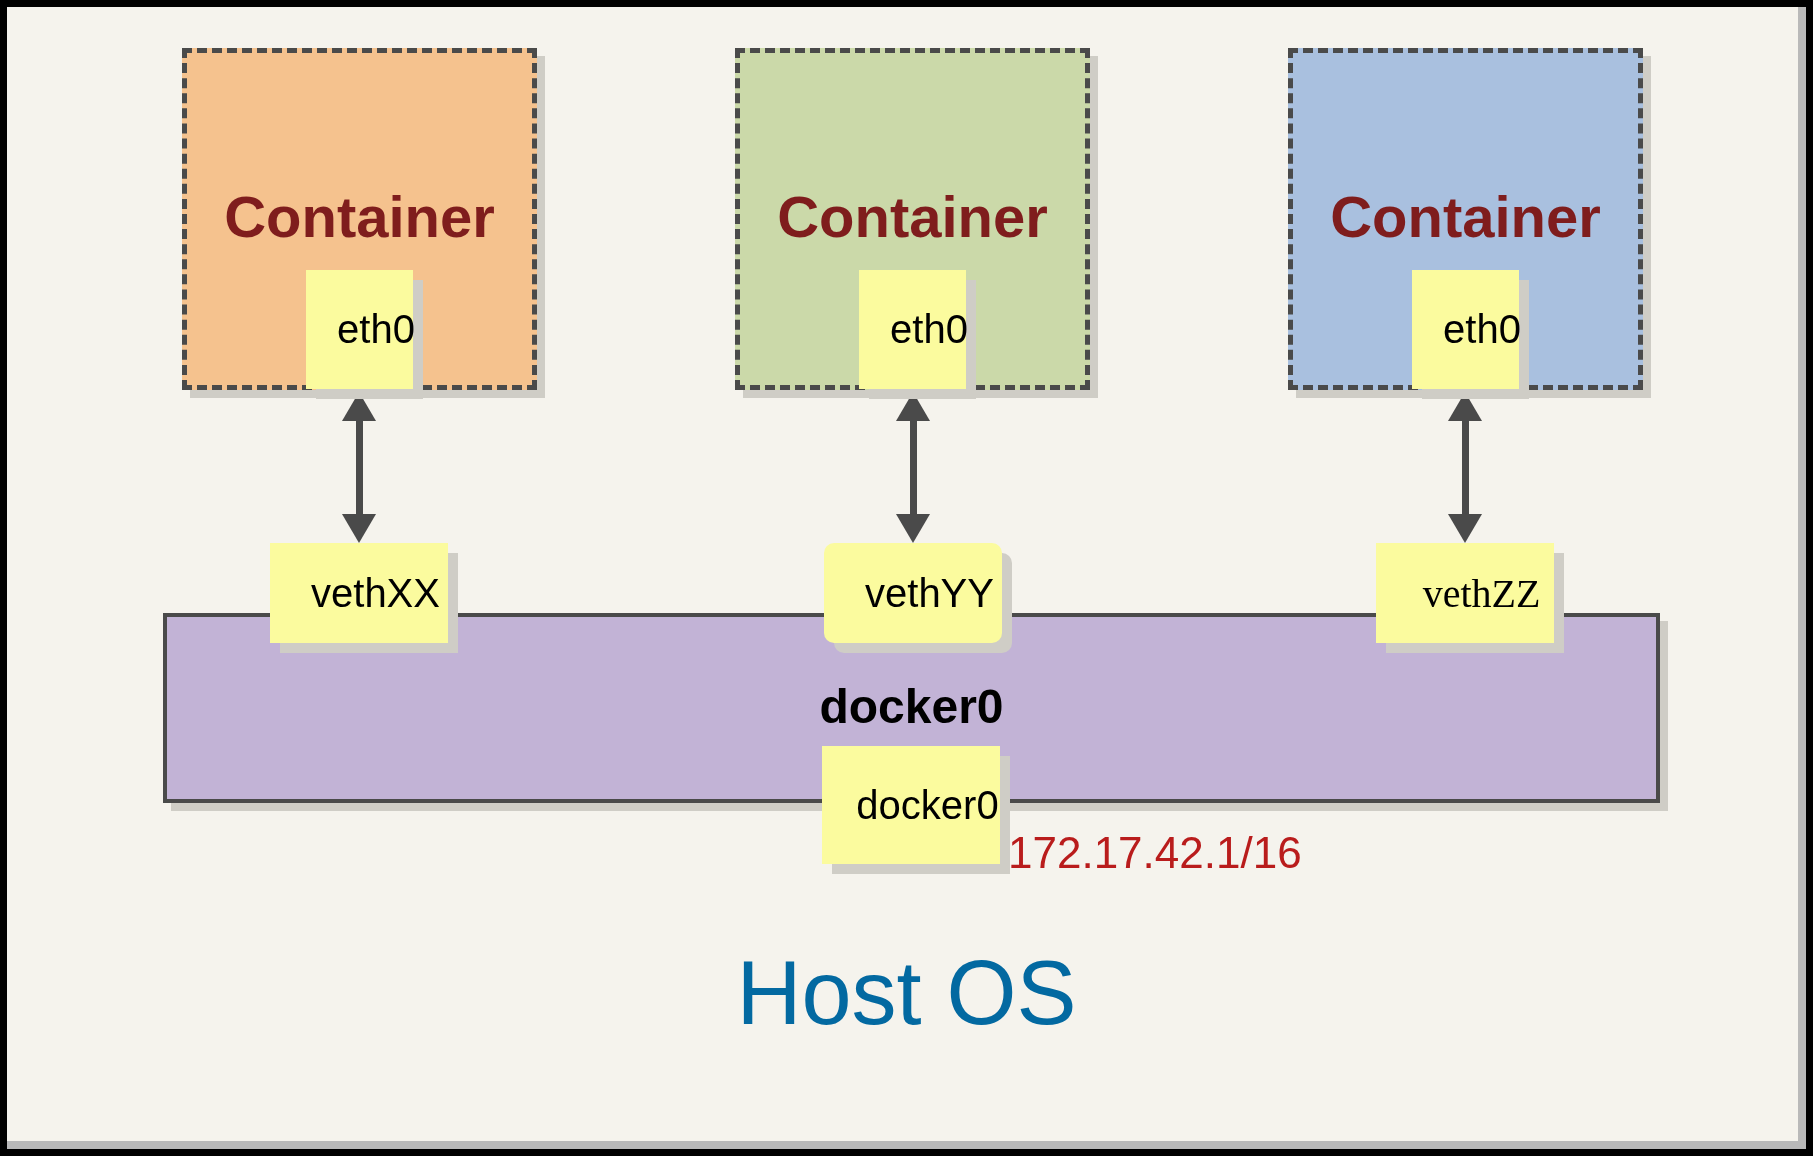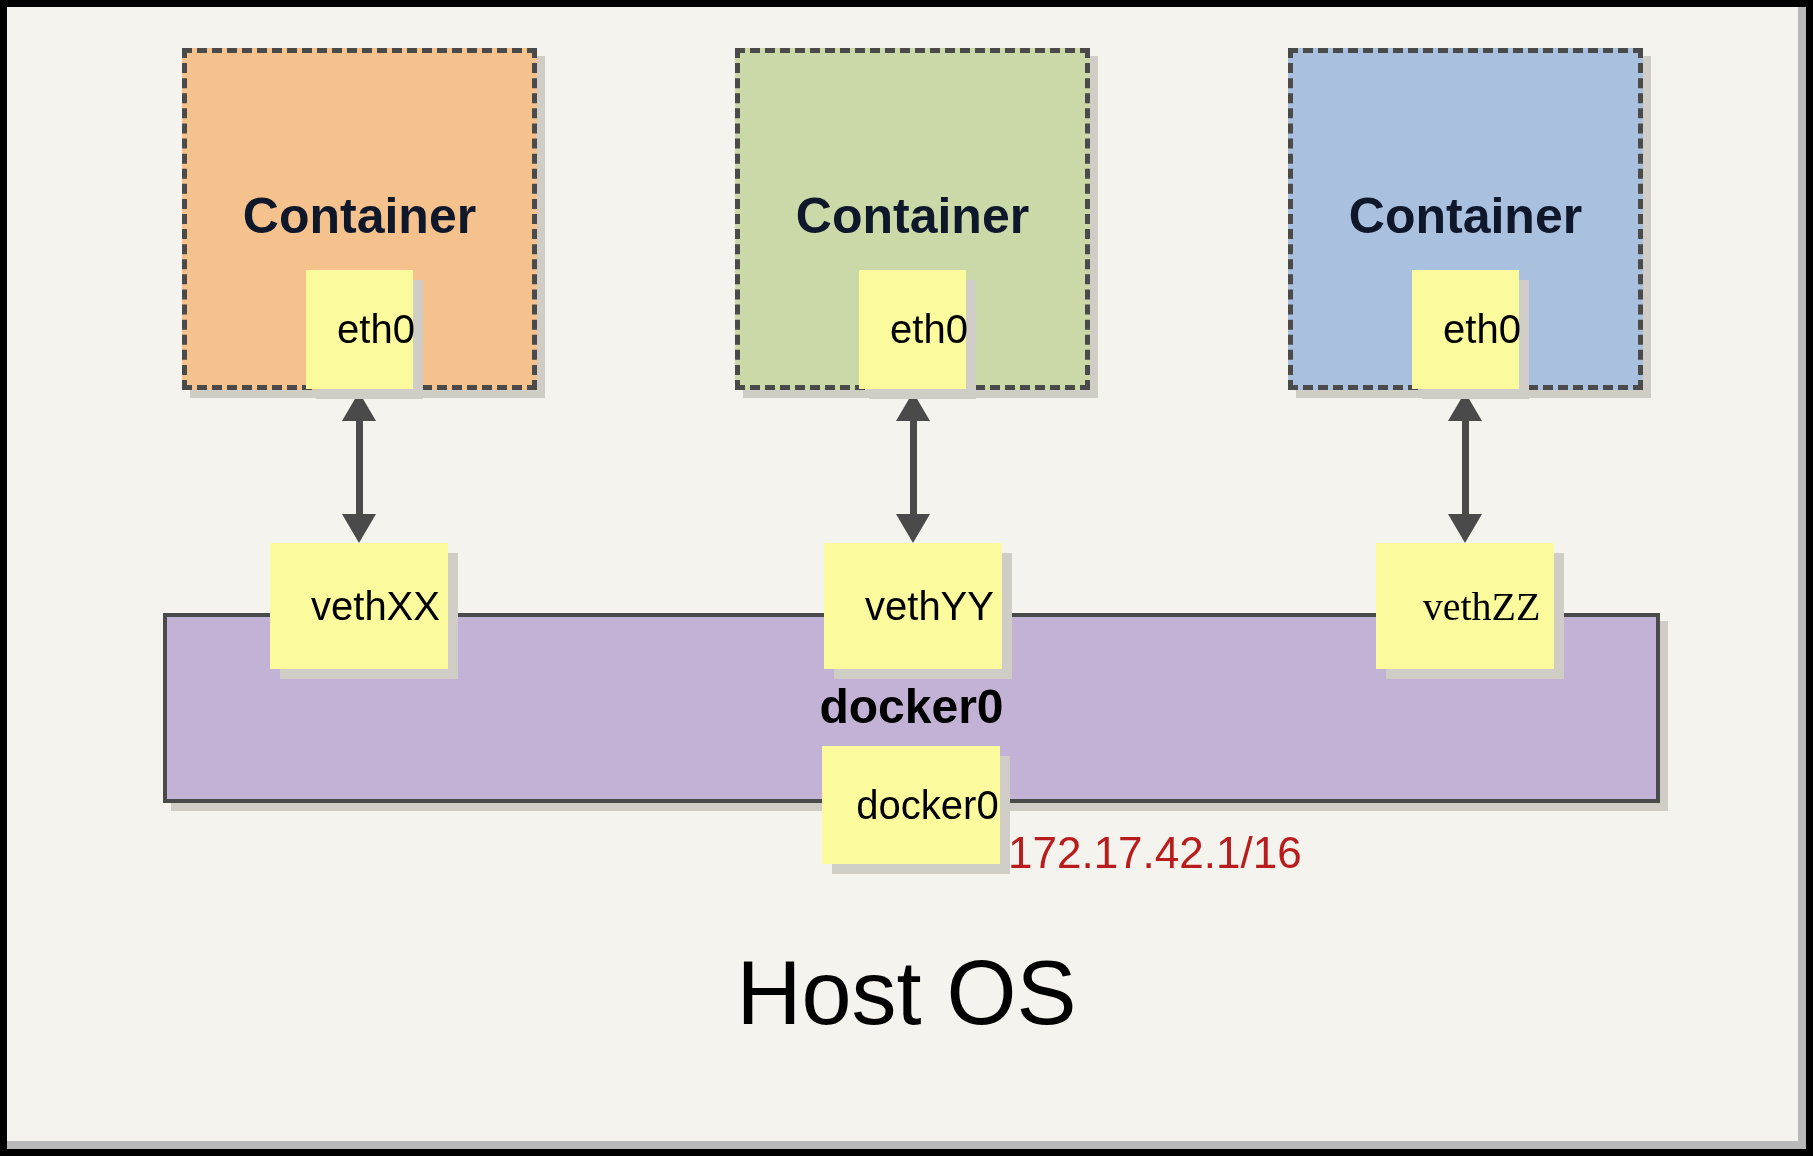--- a/index.html
+++ b/index.html
@@ -29,41 +29,41 @@
     border:5px dashed var(--line);
     box-sizing:border-box;
     box-shadow:8px 8px 0 var(--shadow);
     display:flex;align-items:center;justify-content:center;
     z-index:1;
   }
   .container-box.c1{left:182px;}
   .container-box.c2{left:735px;}
   .container-box.c3{left:1288px;}
   .container-title{
-    font-size:50px;font-weight:bold;color:#0f172a;
+    font-size:58px;font-weight:bold;color:#7f1d1d;
     margin-top:-6px;
     letter-spacing:0px;
   }
   
   .note{
     position:absolute;
     box-shadow:10px 10px 0 var(--shadow);
     display:flex;align-items:center;justify-content:center;
     font-size:40px;color:#000;
     z-index:3;
     box-sizing:border-box;
     padding-left:33px;
   }
   .note.eth{width:107px;height:119px;top:270px;}
   .note.eth.c1{left:306px;}
   .note.eth.c2{left:859px;}
   .note.eth.c3{left:1412px;}
-  .note.veth{width:178px;height:126px;top:543px;}
+  .note.veth{width:178px;height:100px;top:543px;}
   .note.veth.c1{left:270px;}
-  .note.veth.c2{left:824px;}
+  .note.veth.c2{left:824px;border-radius:10px;}
   .note.veth.c3{left:1376px;font-family:Liberation Serif, serif;}
   .note.bridge-if{width:178px;height:118px;top:746px;left:822px;}
   
   .arrow{
     position:absolute;top:392px;width:34px;height:151px;
     display:flex;flex-direction:column;align-items:center;
     z-index:2;
   }
   .arrow.c1{left:342px;}
   .arrow.c2{left:896px;}
@@ -102,21 +102,21 @@
     left:1008px;top:828px;
     font-size:44px;color:#b91c1c;
     z-index:3;
     white-space:nowrap;
   }
   
   .host-label{
     position:absolute;
     left:0;top:948px;width:1813px;
     text-align:center;
-    font-size:90px;line-height:1;color:#000000;
+    font-size:90px;line-height:1;color:#0369a1;
     z-index:1;
   }
 </style>
 </head>
 <body>
 
 <div class="container-box c1" style="background-color: rgb(245, 194, 142);">
   <div class="container-title">Container</div>
 </div>
 

